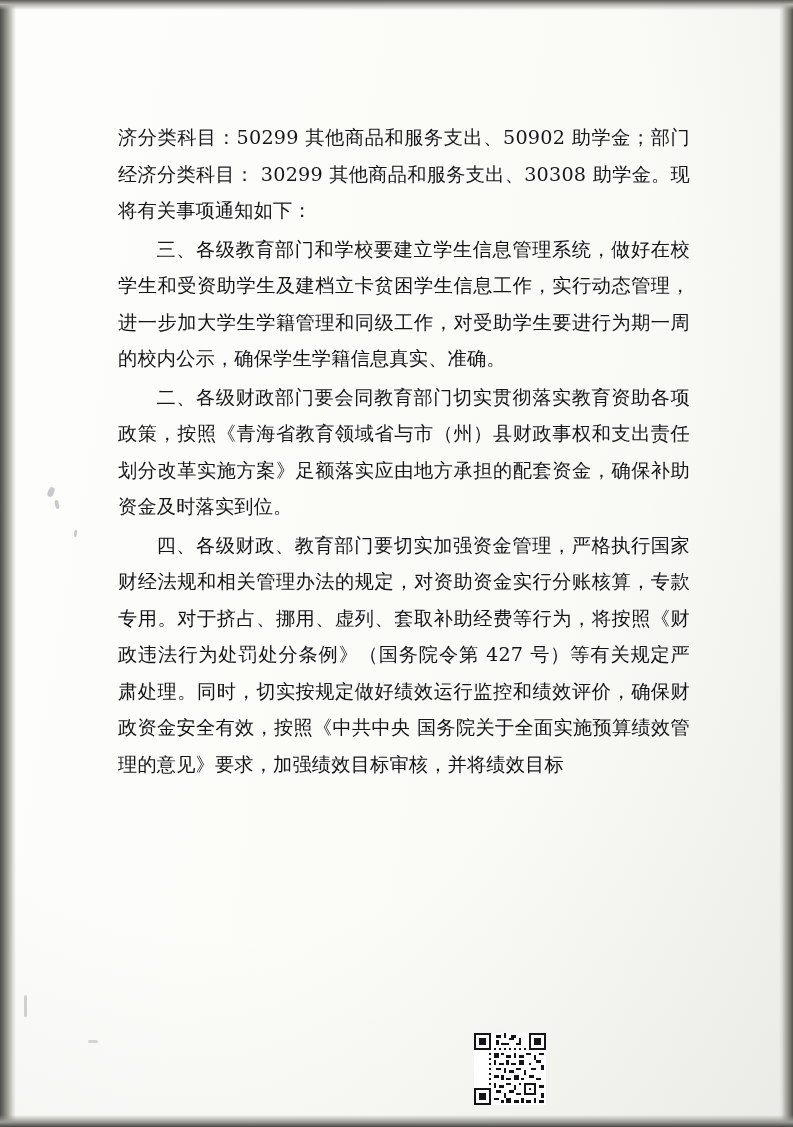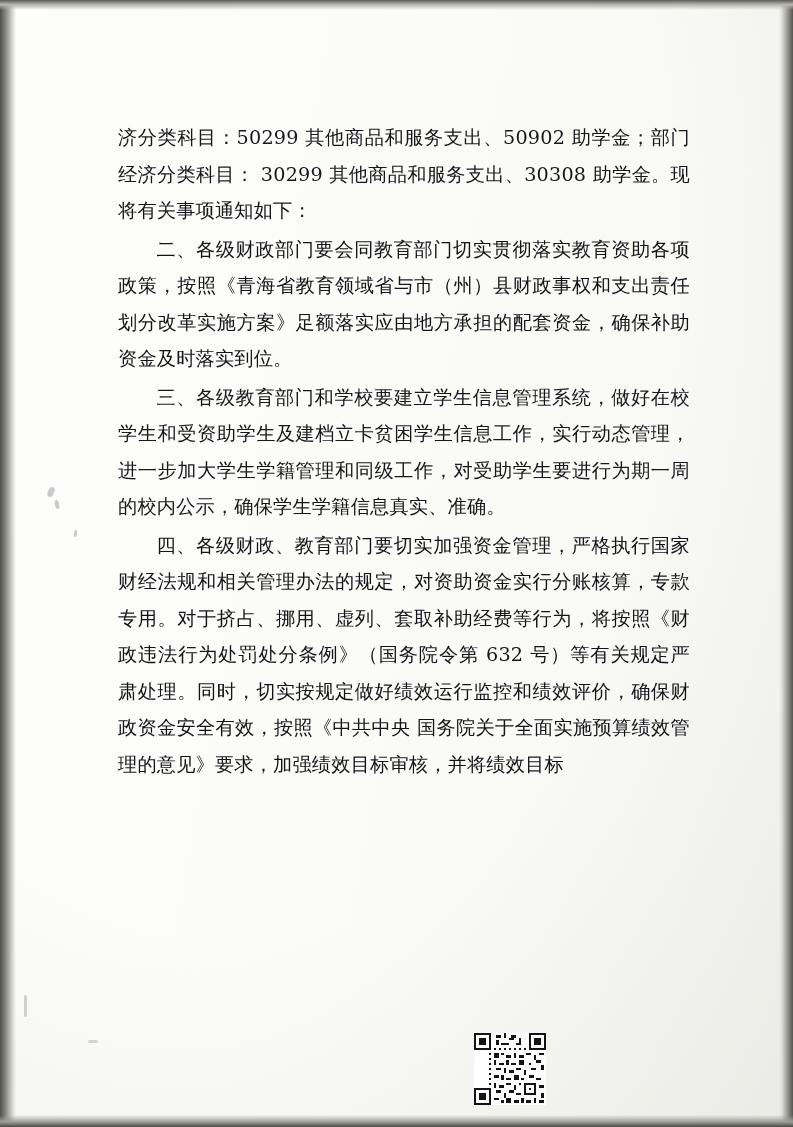--- a/index.html
+++ b/index.html
@@ -113,23 +113,23 @@
   <div class="scan-edge-bottom"></div>
 
   <div class="speck a"></div>
   <div class="speck b"></div>
   <div class="speck c"></div>
   <div class="speck d"></div>
   <div class="speck e"></div>
 
   <div class="content">
     <p class="para">济分类科目：50299 其他商品和服务支出、50902 助学金；部门经济分类科目： 30299 其他商品和服务支出、30308 助学金。现将有关事项通知如下：</p>
+    <p class="para indent">三、各级教育部门和学校要建立学生信息管理系统，做好在校学生和受资助学生及建档立卡贫困学生信息工作，实行动态管理，进一步加大学生学籍管理和同级工作，对受助学生要进行为期一周的校内公示，确保学生学籍信息真实、准确。</p>
     <p class="para indent">二、各级财政部门要会同教育部门切实贯彻落实教育资助各项政策，按照《青海省教育领域省与市（州）县财政事权和支出责任划分改革实施方案》足额落实应由地方承担的配套资金，确保补助资金及时落实到位。</p>
-    <p class="para indent">三、各级教育部门和学校要建立学生信息管理系统，做好在校学生和受资助学生及建档立卡贫困学生信息工作，实行动态管理，进一步加大学生学籍管理和同级工作，对受助学生要进行为期一周的校内公示，确保学生学籍信息真实、准确。</p>
-    <p class="para indent">四、各级财政、教育部门要切实加强资金管理，严格执行国家财经法规和相关管理办法的规定，对资助资金实行分账核算，专款专用。对于挤占、挪用、虚列、套取补助经费等行为，将按照《财政违法行为处罚处分条例》（国务院令第 632 号）等有关规定严肃处理。同时，切实按规定做好绩效运行监控和绩效评价，确保财政资金安全有效，按照《中共中央 国务院关于全面实施预算绩效管理的意见》要求，加强绩效目标审核，并将绩效目标</p>
+    <p class="para indent">四、各级财政、教育部门要切实加强资金管理，严格执行国家财经法规和相关管理办法的规定，对资助资金实行分账核算，专款专用。对于挤占、挪用、虚列、套取补助经费等行为，将按照《财政违法行为处罚处分条例》（国务院令第 427 号）等有关规定严肃处理。同时，切实按规定做好绩效运行监控和绩效评价，确保财政资金安全有效，按照《中共中央 国务院关于全面实施预算绩效管理的意见》要求，加强绩效目标审核，并将绩效目标</p>
   </div>
 
   <div class="qr-wrap">
     <svg width="72" height="72" viewBox="0 0 29 29" shape-rendering="crispEdges" aria-hidden="true">
       <rect width="29" height="29" fill="#ffffff"></rect>
       <g fill="#111316">
 
         <rect x="0" y="0" width="7" height="1"></rect>
           <rect x="0" y="6" width="7" height="1"></rect>
         <rect x="0" y="0" width="1" height="7"></rect>

